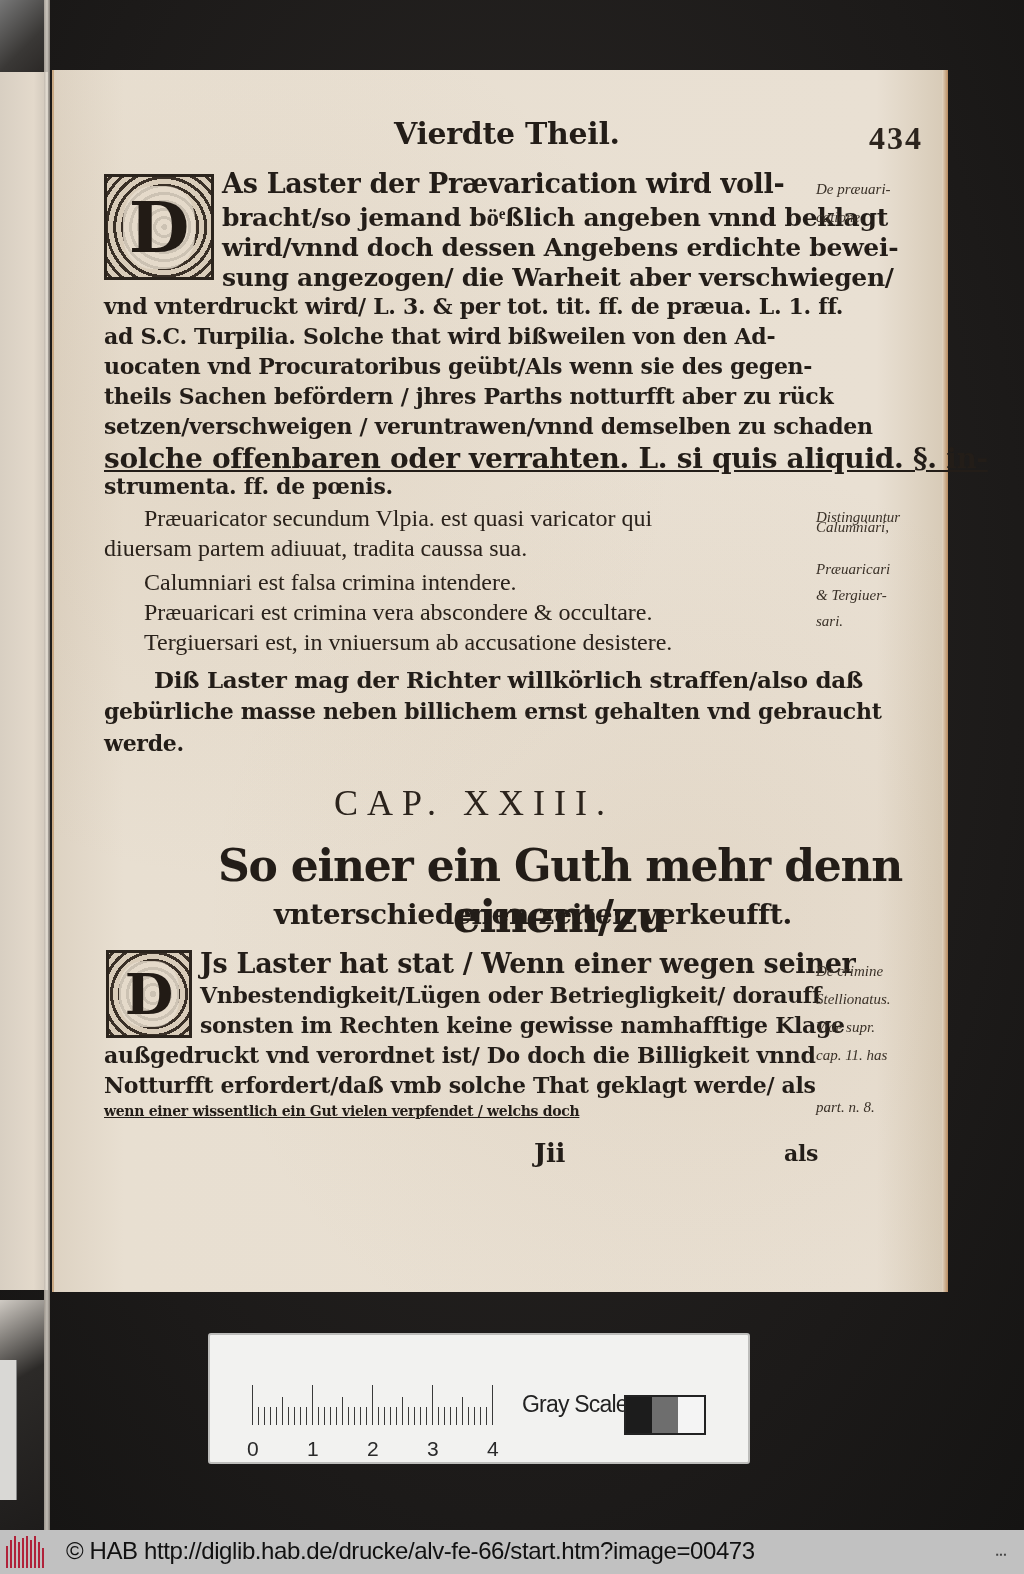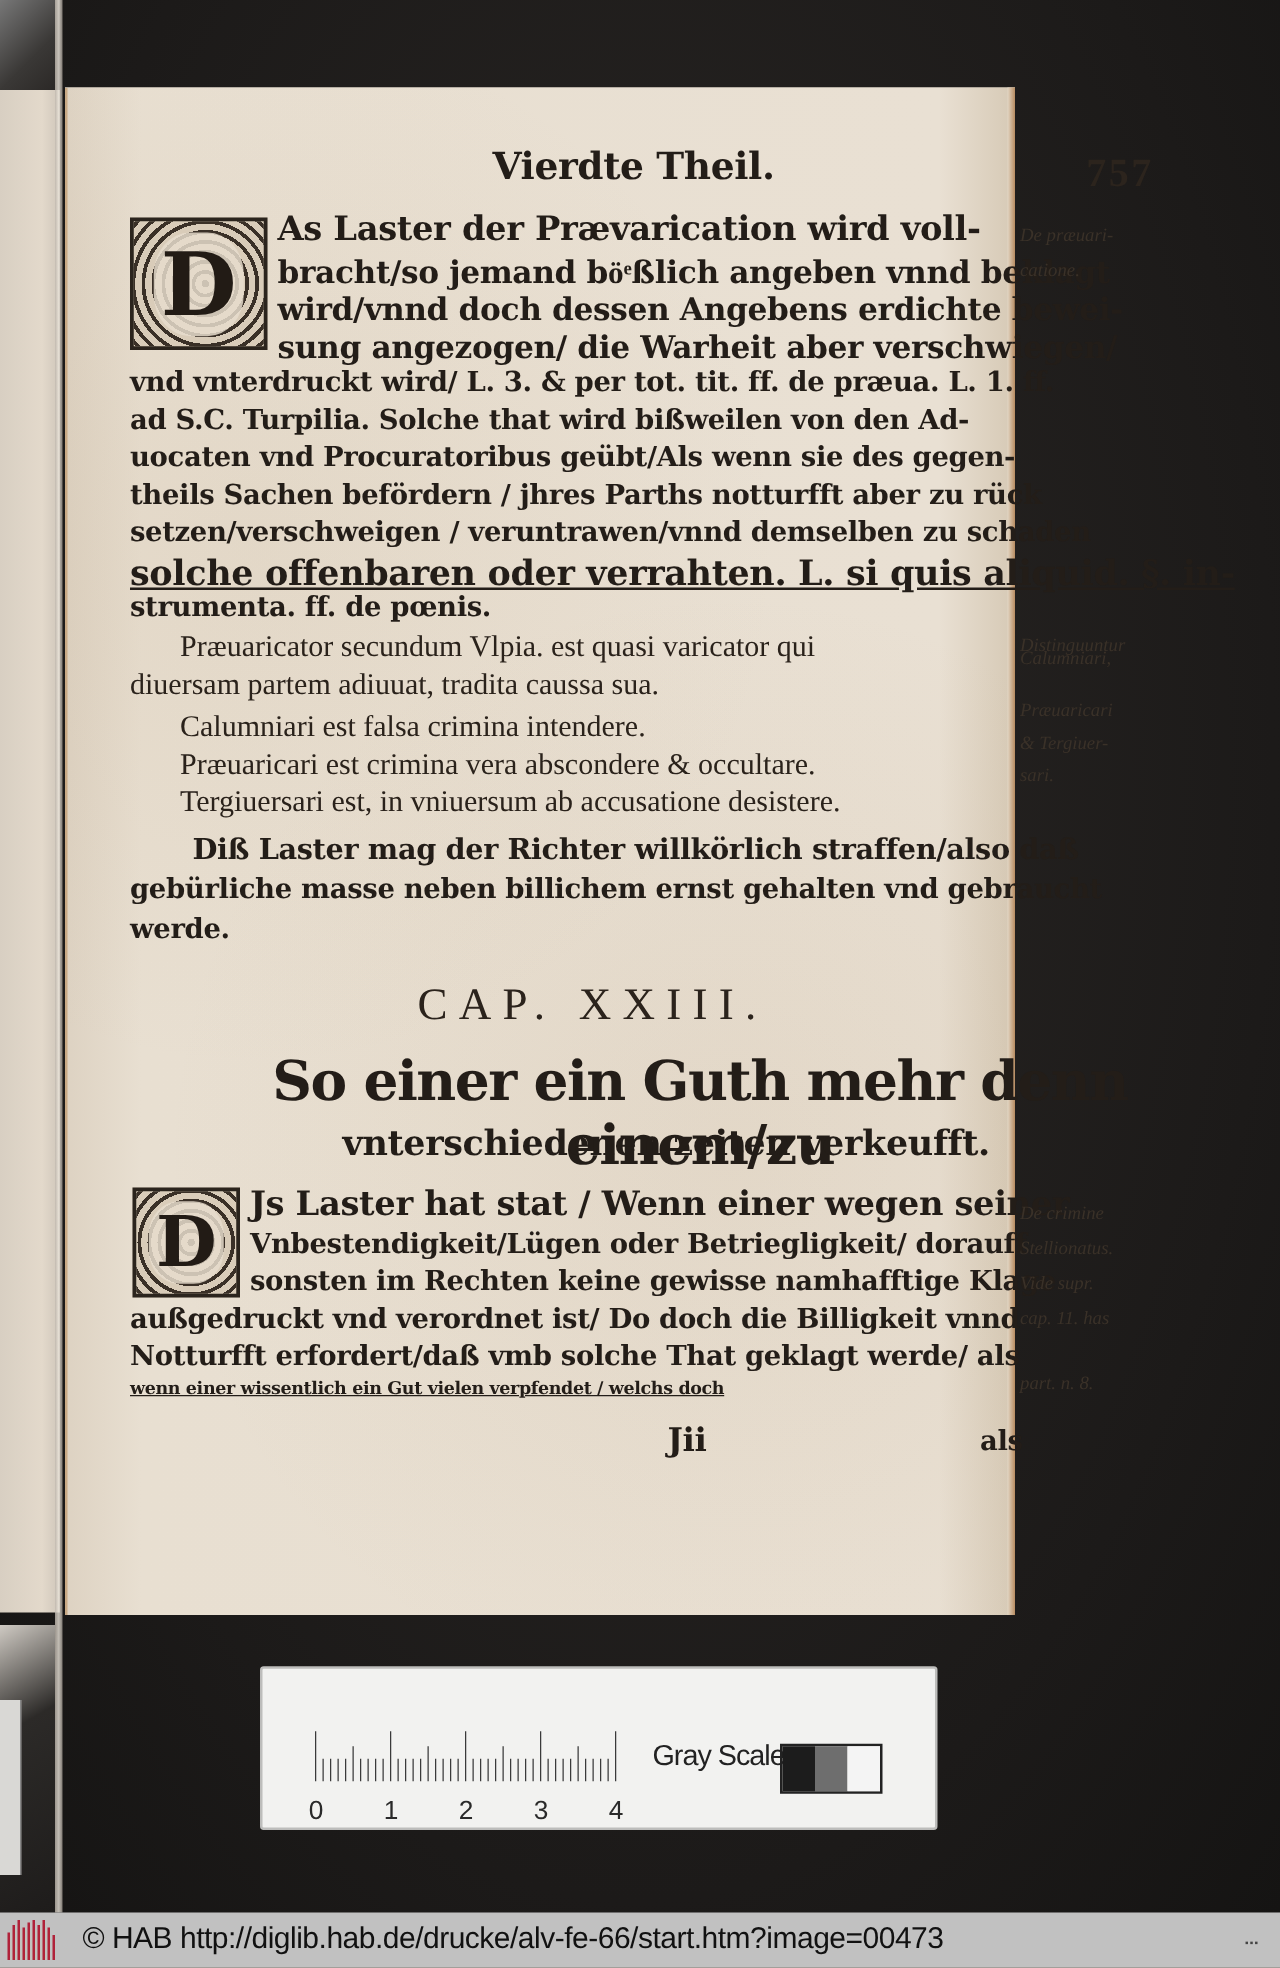--- a/index.html
+++ b/index.html
@@ -27,21 +27,21 @@
     }
     .left-board {
       position: absolute; left: 0; top: 1300px; width: 44px; height: 230px;
       background: linear-gradient(150deg, #cfcac3 0%, #2c2a28 35%, #1e1c1b 100%);
     }
     .left-label {
       position: absolute; left: 0; top: 1360px; width: 16px; height: 140px;
       background: #d9d8d5; border-right: 1px solid #888;
     }
     .page {
-      position: absolute; left: 52px; top: 70px; width: 760px; height: 1222px;
+      position: absolute; left: 52px; top: 70px; width: 896px; height: 1222px;
       background: #e6dccd;
       background-image:
         radial-gradient(circle at 20% 30%, rgba(180,150,110,0.10) 0, transparent 40%),
         radial-gradient(circle at 70% 70%, rgba(170,140,100,0.10) 0, transparent 45%),
         linear-gradient(90deg, #ddd2c2 0%, #e8dfd1 8%, #e9e0d3 92%, #d6c9b5 100%);
       box-shadow: 2px 0 0 #c9a984 inset, -3px 0 0 #caa57c inset;
     }
     .page-edge-right {
       position: absolute; right: 0; top: 0; width: 6px; height: 100%;
       background: linear-gradient(90deg, #e2d6c4, #b88c61);
@@ -150,21 +150,21 @@
 <div class="left-sheet-top-shadow"></div>
 <div class="left-board"></div>
 <div class="left-label"></div>
 <div class="left-sheet-edge"></div>
 
 <div class="page">
   <div class="page-edge-right"></div>
   <div class="content">
 
     <div class="running-head fraktur">Vierdte Theil.</div>
-    <div class="page-number">757</div>
+    <div class="page-number">434</div>
 
     <div class="dropcap" style="left:0px; top:104px; width:104px; height:100px; font-size:70px;">
       <span>D</span>
     </div>
     <div class="body-line fraktur" style="left:118px; top:100px; font-size:27px;">As Laster der Prævarication wird voll-</div>
     <div class="body-line fraktur fline" style="left:118px; top:135px;">bracht/so jemand böͤßlich angeben vnnd beklagt</div>
     <div class="body-line fraktur fline" style="left:118px; top:165px;">wird/vnnd doch dessen Angebens erdichte bewei-</div>
     <div class="body-line fraktur fline" style="left:118px; top:195px;">sung angezogen/ die Warheit aber verschwiegen/</div>
     <div class="body-line fraktur fline" style="left:0px; top:225px; font-size:22px;">vnd vnterdruckt wird/ L. 3. &amp; per tot. tit. ff. de præua. L. 1. ff.</div>
     <div class="body-line fraktur fline" style="left:0px; top:255px; font-size:22px;">ad S.C. Turpilia.  Solche that wird bißweilen von den Ad-</div>

